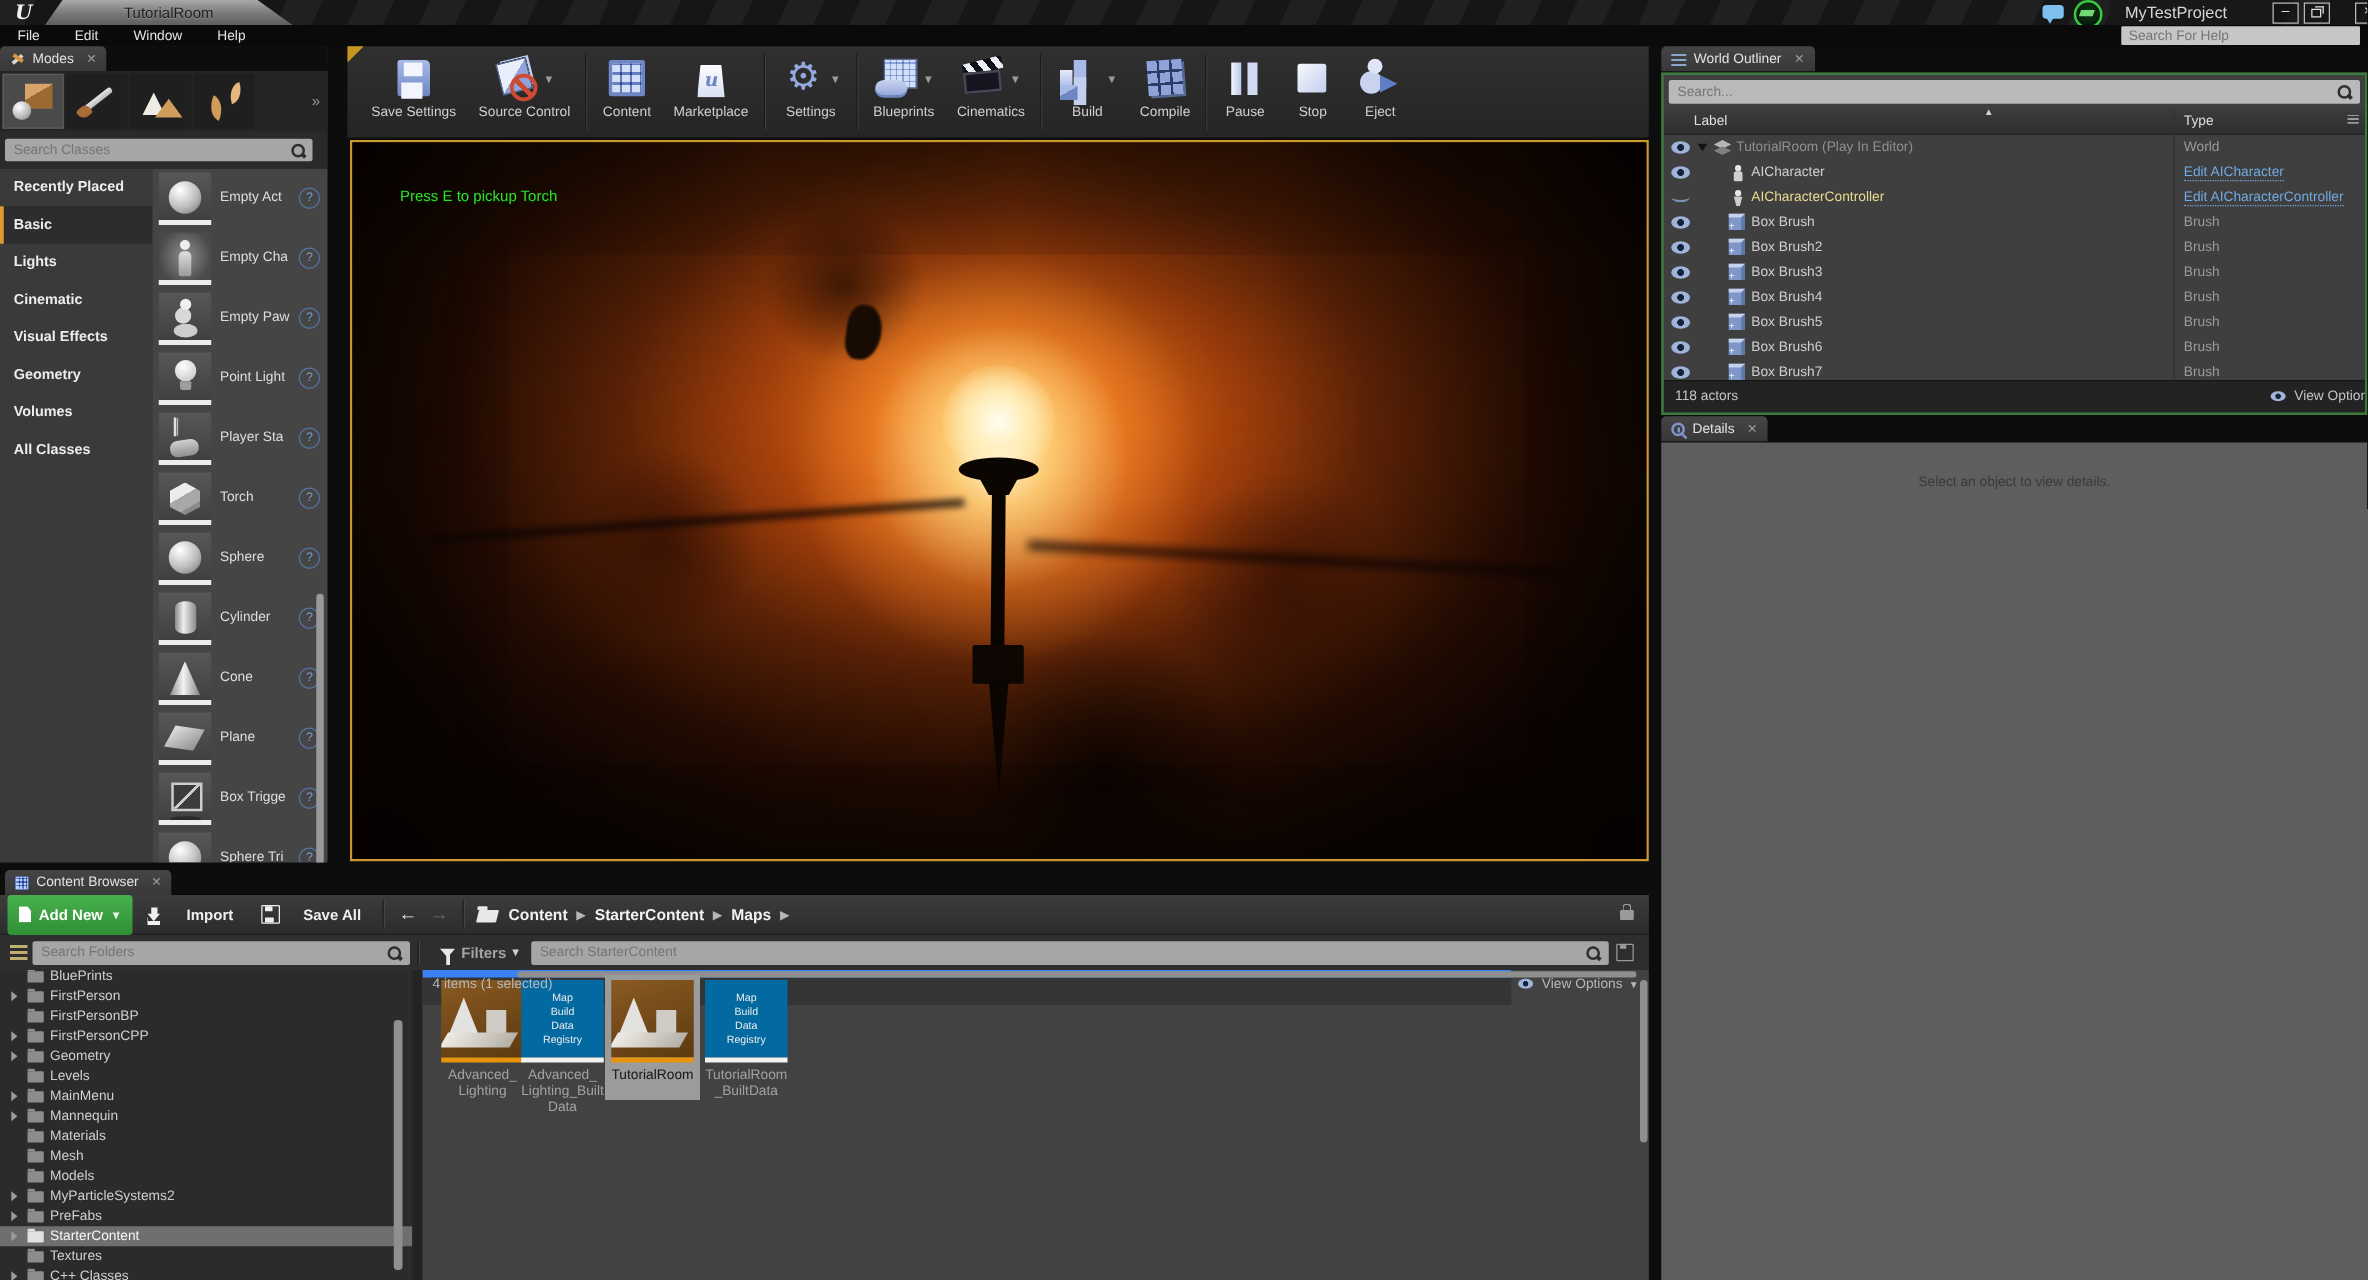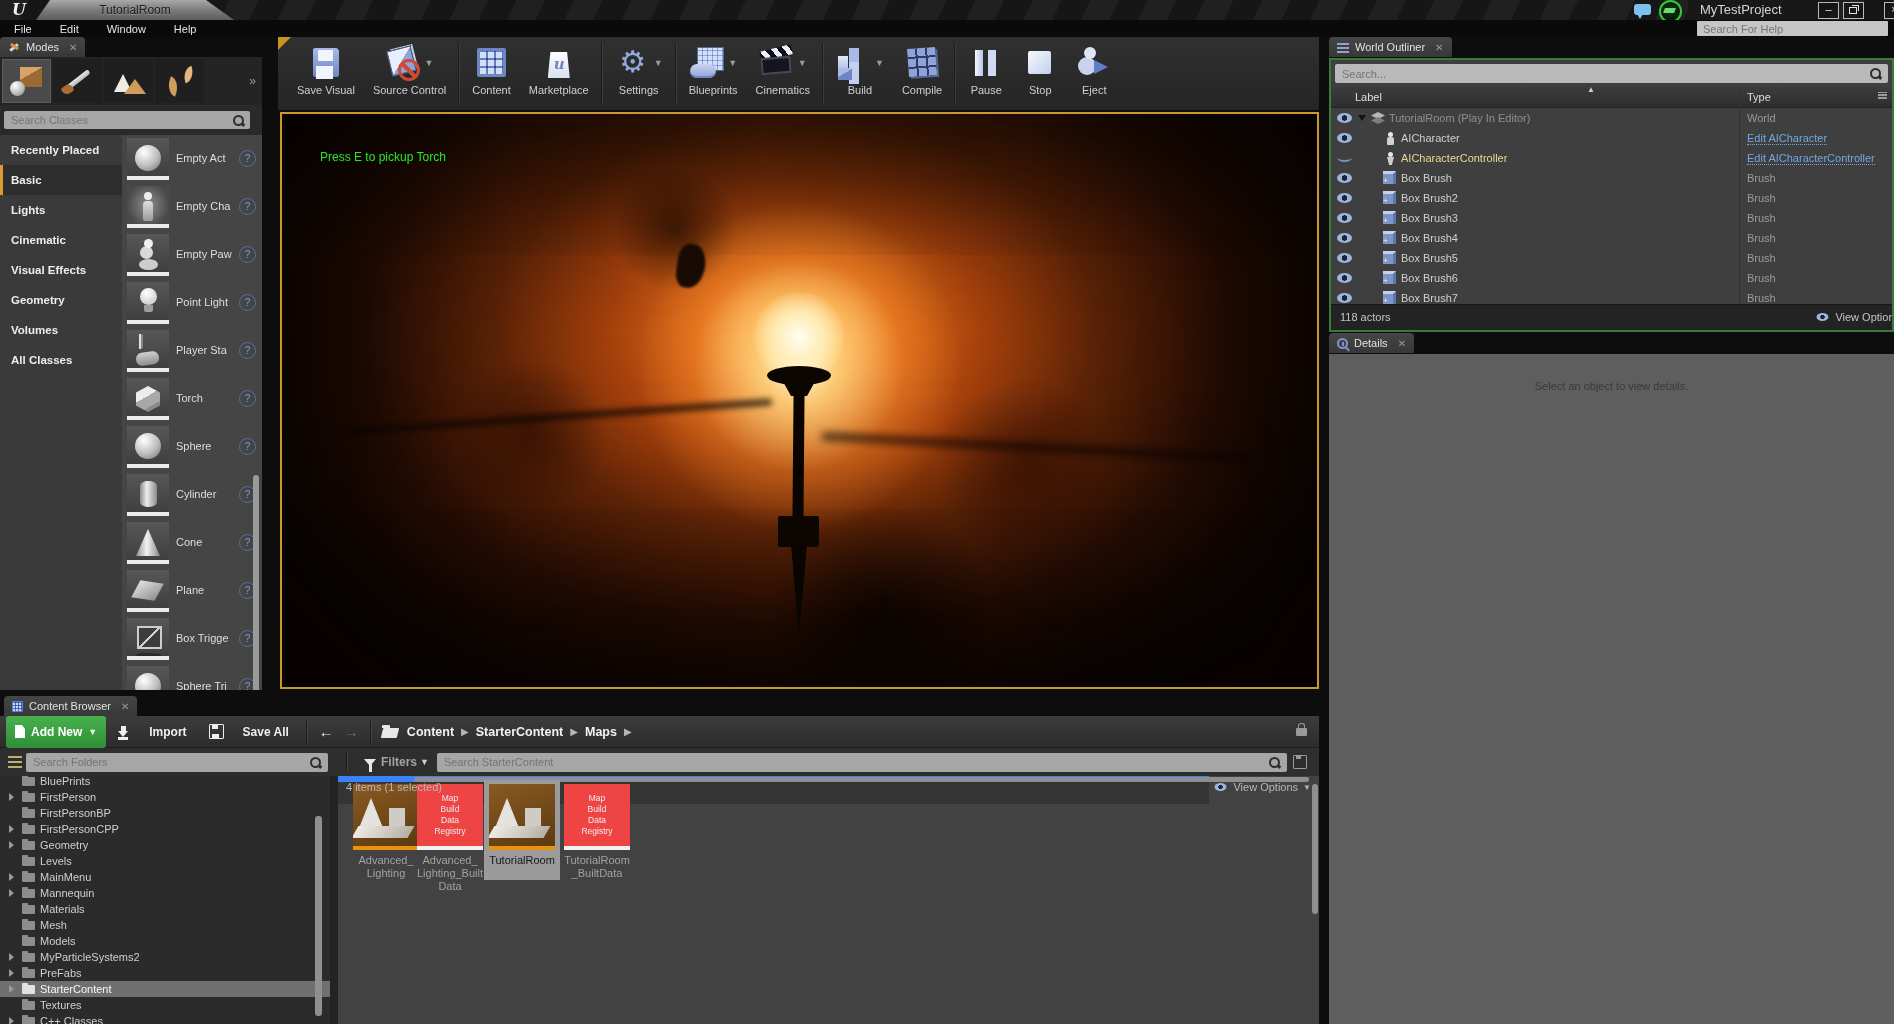--- a/index.html
+++ b/index.html
@@ -226,21 +226,21 @@
   .i-folder-open{width:17px;height:13px;position:relative;margin:0 4px;}
   .i-folder-open::before{content:"";position:absolute;left:0;top:0;width:8px;height:3px;background:#e8e8e8;border-radius:1px 1px 0 0;}
   .i-folder-open::after{content:"";position:absolute;left:0;top:3px;width:16px;height:10px;background:#e8e8e8;transform:skewX(-14deg);border-radius:1px;}
   .crumb{color:#f2f2f2;font-weight:bold;font-size:12.5px;padding:0 4px;}
   .crumb-sep{color:#b5b5b5;font-size:10px;padding:0 3px;}
   .i-lock{margin-left:auto;width:11px;height:8px;background:#9a9a9a;border-radius:1px;position:relative;margin-right:6px;}
   .i-lock::before{content:"";position:absolute;left:2px;top:-5px;width:5px;height:5px;border:1.5px solid #9a9a9a;border-bottom:none;border-radius:3px 3px 0 0;}
   .cb-filterrow{left:0;top:52px;width:100%;height:28px;background:#2e2e2e;display:flex;align-items:center;padding:0 4px;box-sizing:border-box;}
   .i-sources{width:14px;height:12px;background:repeating-linear-gradient(0deg,#bfae6f 0 2px,transparent 2px 5px);margin:0 4px;}
   .input-light{height:19px;background:#a6a6a6;border:none;border-radius:2px;color:#4f4f4f;font-size:11px;padding:0 22px 0 7px;box-sizing:border-box;font-family:"Liberation Sans",sans-serif;}
-  .sf-wrap{position:relative;width:302px;margin-right:12px;}
+  .sf-wrap{position:relative;width:302px;margin-right:0;}
   .sf-wrap .input-light{width:100%;}
   .in-mag{position:absolute;right:6px;top:3px;}
   .i-funnel{width:0;height:0;border-left:6px solid transparent;border-right:6px solid transparent;border-top:7px solid #e8e8e8;position:relative;margin:0 5px 0 10px;}
   .i-funnel::after{content:"";position:absolute;left:-1.5px;top:-2px;width:3px;height:8px;background:#e8e8e8;}
   .filters-label{color:#a3a3a3;font-weight:bold;font-size:12px;margin-right:3px;}
   .sa-wrap{position:relative;flex:1;margin-left:8px;margin-right:6px;}
   .sa-wrap .input-light{width:100%;}
   .i-savesearch{width:12px;height:12px;border:1.5px solid #9a9a9a;border-radius:1px;position:relative;margin-right:8px;}
   .i-savesearch::before{content:"";position:absolute;left:2px;top:0;width:5px;height:3px;background:#9a9a9a;}
   .cb-body{left:0;top:80px;width:100%;height:248px;}
@@ -258,21 +258,21 @@
   .cb-fscroll{position:absolute;left:315px;top:40px;width:7px;height:200px;background:#8f8f8f;border-radius:3px;}
   .cb-split{left:330px;top:0;width:8px;height:248px;background:#232323;}
   .cb-assets{left:338px;top:0;width:981px;height:248px;background:#424242;overflow:hidden;}
   .cb-hscroll{position:absolute;left:76px;top:1px;right:10px;height:5px;background:#8f8f8f;border-radius:2px;}
   .asset{position:absolute;top:4px;width:76px;}
   .asset.selected{background:#9b9b9b;height:100px;}
   .asset-thumb{position:absolute;left:5px;top:4px;width:66px;height:62px;}
   .asset-thumb.map{background:linear-gradient(160deg,#8a5a22,#5c3a10);overflow:hidden;}
   .asset-thumb.map::before{content:"";position:absolute;left:6px;top:14px;width:0;height:0;border-left:12px solid transparent;border-right:12px solid transparent;border-bottom:30px solid #e4e2de;box-shadow:26px 6px 0 -4px #cfccc6;}
   .asset-thumb.map::after{content:"";position:absolute;left:2px;bottom:8px;width:56px;height:12px;background:linear-gradient(100deg,#efece6,#b5b0a6);transform:skewX(-30deg);}
-  .asset-thumb.builtdata{background:#ef4444;display:flex;align-items:center;justify-content:center;text-align:center;color:#ececec;font-size:8.5px;line-height:1.3;padding:16px;box-sizing:border-box;}
+  .asset-thumb.builtdata{background:#0369a1;display:flex;align-items:center;justify-content:center;text-align:center;color:#ececec;font-size:8.5px;line-height:1.3;padding:16px;box-sizing:border-box;}
   .asset-strip{position:absolute;left:5px;top:66px;width:66px;height:4px;}
   .asset-strip.map{background:#e8930c;}
   .asset-strip.builtdata{background:#f2f2f2;}
   .asset-label{position:absolute;left:-4px;top:74px;width:84px;text-align:center;color:#a2a2a2;font-size:11px;line-height:1.18;white-space:pre-line;}
   .asset.selected .asset-label{color:#161616;}
   .cb-footer{left:338px;top:226px;width:871px;height:22px;background:#343434;border-top:6px solid #3b82f6;}
   .cb-count{position:absolute;left:8px;top:5px;color:#b8b8b8;}
   .cb-viewopts{position:absolute;right:8px;top:5px;display:flex;align-items:center;gap:5px;color:#b8b8b8;}
   .cb-vscroll{position:absolute;right:1px;top:8px;width:6px;height:130px;background:#8f8f8f;border-radius:3px;}
   .eye-sm{transform:scale(.8);}
@@ -441,21 +441,21 @@
 
   <div class="abs main-toolbar">
     <div class="abs corner-tri"></div>
     <div class="tb-flex">
 
     <div style="display:flex;">
           <div class="tb-btn">
             <span class="tb-iconrow">
               <span class="tbi i-floppy"></span>
             </span>
-            <span class="tb-label">Save Visual</span>
+            <span class="tb-label">Save Settings</span>
           </div>
 
         </div>
         <div style="display:flex;">
           <div class="tb-btn">
             <span class="tb-iconrow">
               <span class="tbi i-source-control"></span>
               <span class="tb-caret show">▼</span>
             </span>
             <span class="tb-label">Source Control</span>

